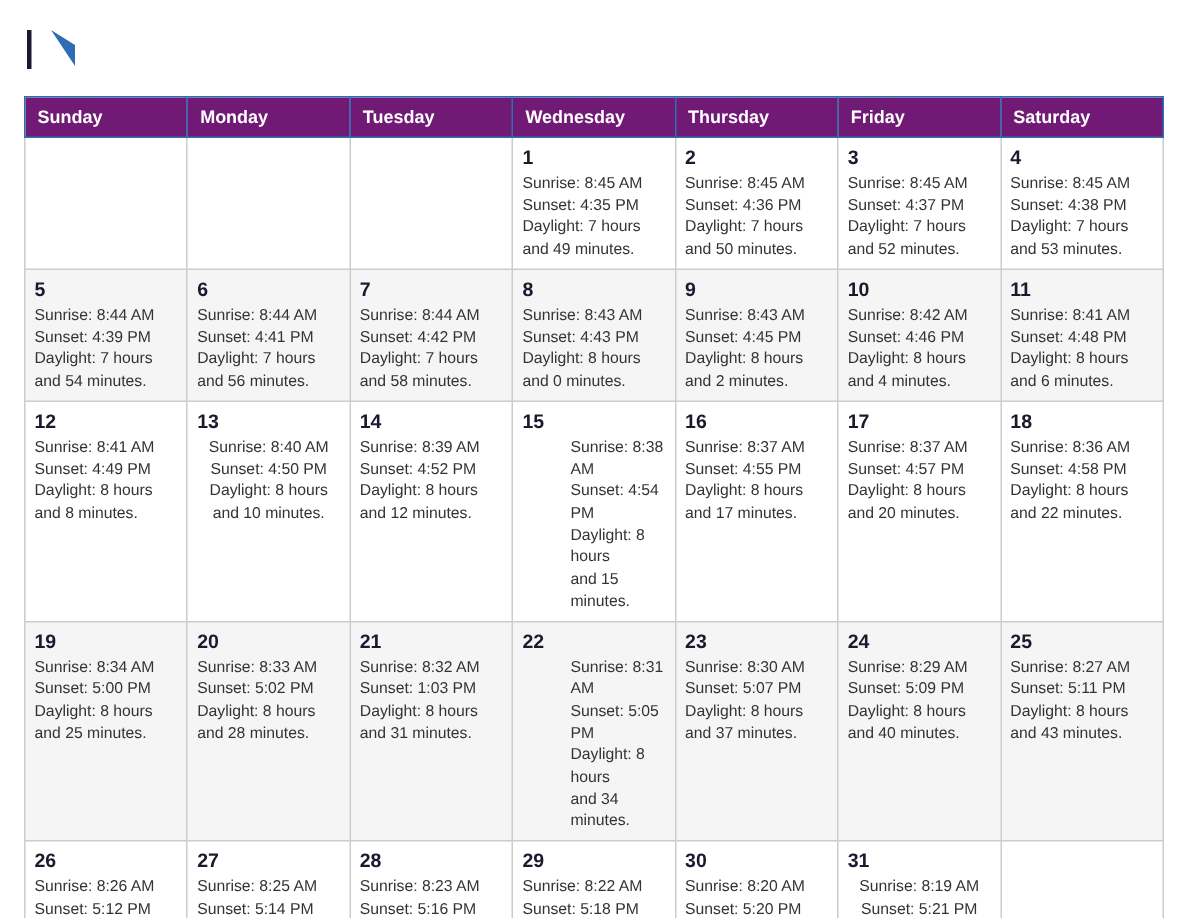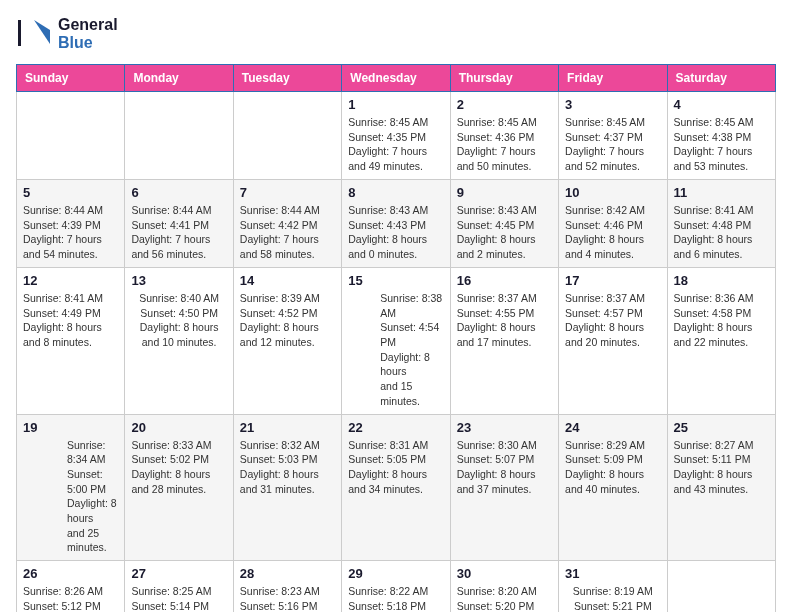--- a/index.html
+++ b/index.html
@@ -72,38 +72,34 @@
     .empty-cell {
       background: #f9f9f9;
     }
     tr:nth-child(even) td {
       background-color: #f5f5f5;
     }
     tr:nth-child(odd) td {
       background-color: #ffffff;
     }
     .calendar thead tr th {
-      background-color: #ec4899;
+      background-color: #701a75;
     }
   </style>
 </head>
 <body>
 
 <div class="header">
   <div class="logo">
     <svg class="logo-icon" viewBox="0 0 36 36">
       <rect x="0" y="0" width="36" height="36" fill="white"></rect>
 
       <polygon points="18,4 34,14 34,28" fill="#2e6db4"></polygon>
       <rect x="2" y="4" width="3" height="26" fill="#1a1a2e"></rect>
     </svg>
-    <div>
-      <div style="font-size:16px;font-weight:bold;color:#1a1a2e;">General</div>
-      <div style="font-size:16px;font-weight:bold;color:#2e6db4;">Blue</div>
-    </div>
   </div>
   <div class="title-block">
     <div class="month-title"></div>
     <div class="location-title"></div>
   </div>
 </div>
 
 <table class="calendar">
   <thead>
     <tr>
@@ -248,42 +244,42 @@
           <div class="day-number">18</div>
           <div class="day-info" style="white-space: pre-line;">Sunrise: 8:36 AM
 Sunset: 4:58 PM
 Daylight: 8 hours
 and 22 minutes.</div>
         </td>
       </tr>
       <tr>
         <td>
           <div class="day-number">19</div>
-          <div class="day-info" style="white-space: pre-line; margin-left: 44px;">Sunrise: 8:34 AM
+          <div class="day-info" style="white-space: pre-line;">Sunrise: 8:34 AM
 Sunset: 5:00 PM
 Daylight: 8 hours
 and 25 minutes.</div>
         </td>
         <td>
           <div class="day-number">20</div>
           <div class="day-info" style="white-space: pre-line;">Sunrise: 8:33 AM
 Sunset: 5:02 PM
 Daylight: 8 hours
 and 28 minutes.</div>
         </td>
         <td>
           <div class="day-number">21</div>
           <div class="day-info" style="white-space: pre-line;">Sunrise: 8:32 AM
-Sunset: 5:03 PM
+Sunset: 1:03 PM
 Daylight: 8 hours
 and 31 minutes.</div>
         </td>
         <td>
           <div class="day-number">22</div>
-          <div class="day-info" style="white-space: pre-line;">Sunrise: 8:31 AM
+          <div class="day-info" style="white-space: pre-line; margin-left: 32px;">Sunrise: 8:31 AM
 Sunset: 5:05 PM
 Daylight: 8 hours
 and 34 minutes.</div>
         </td>
         <td>
           <div class="day-number">23</div>
           <div class="day-info" style="white-space: pre-line;">Sunrise: 8:30 AM
 Sunset: 5:07 PM
 Daylight: 8 hours
 and 37 minutes.</div>

